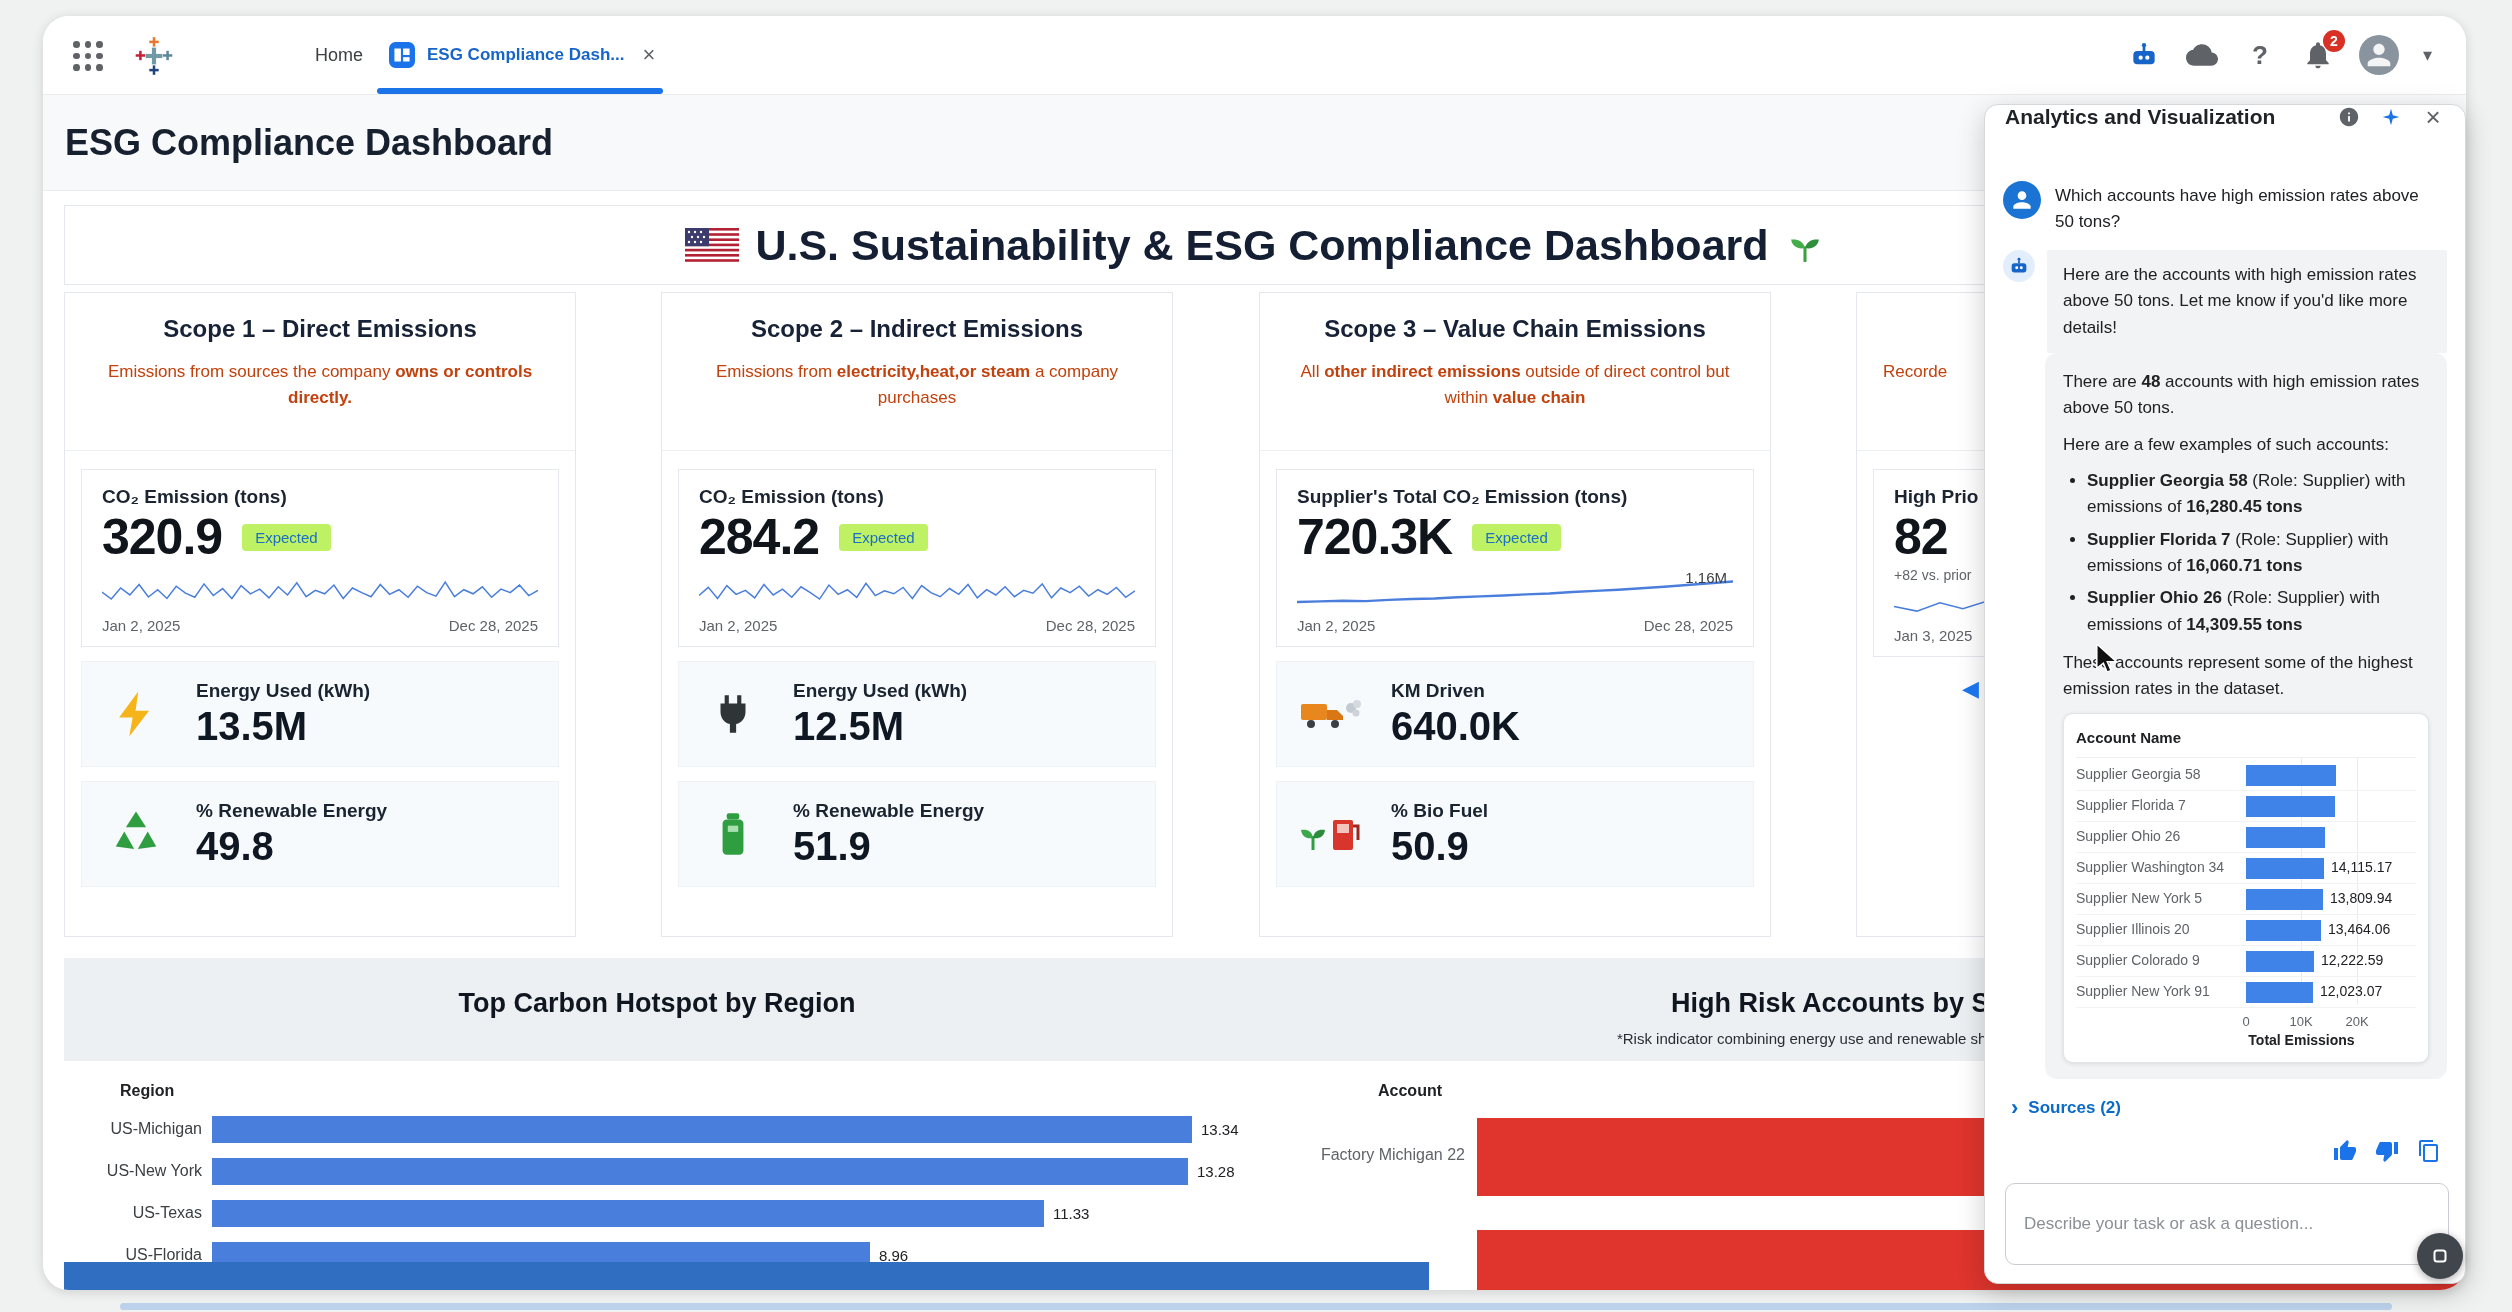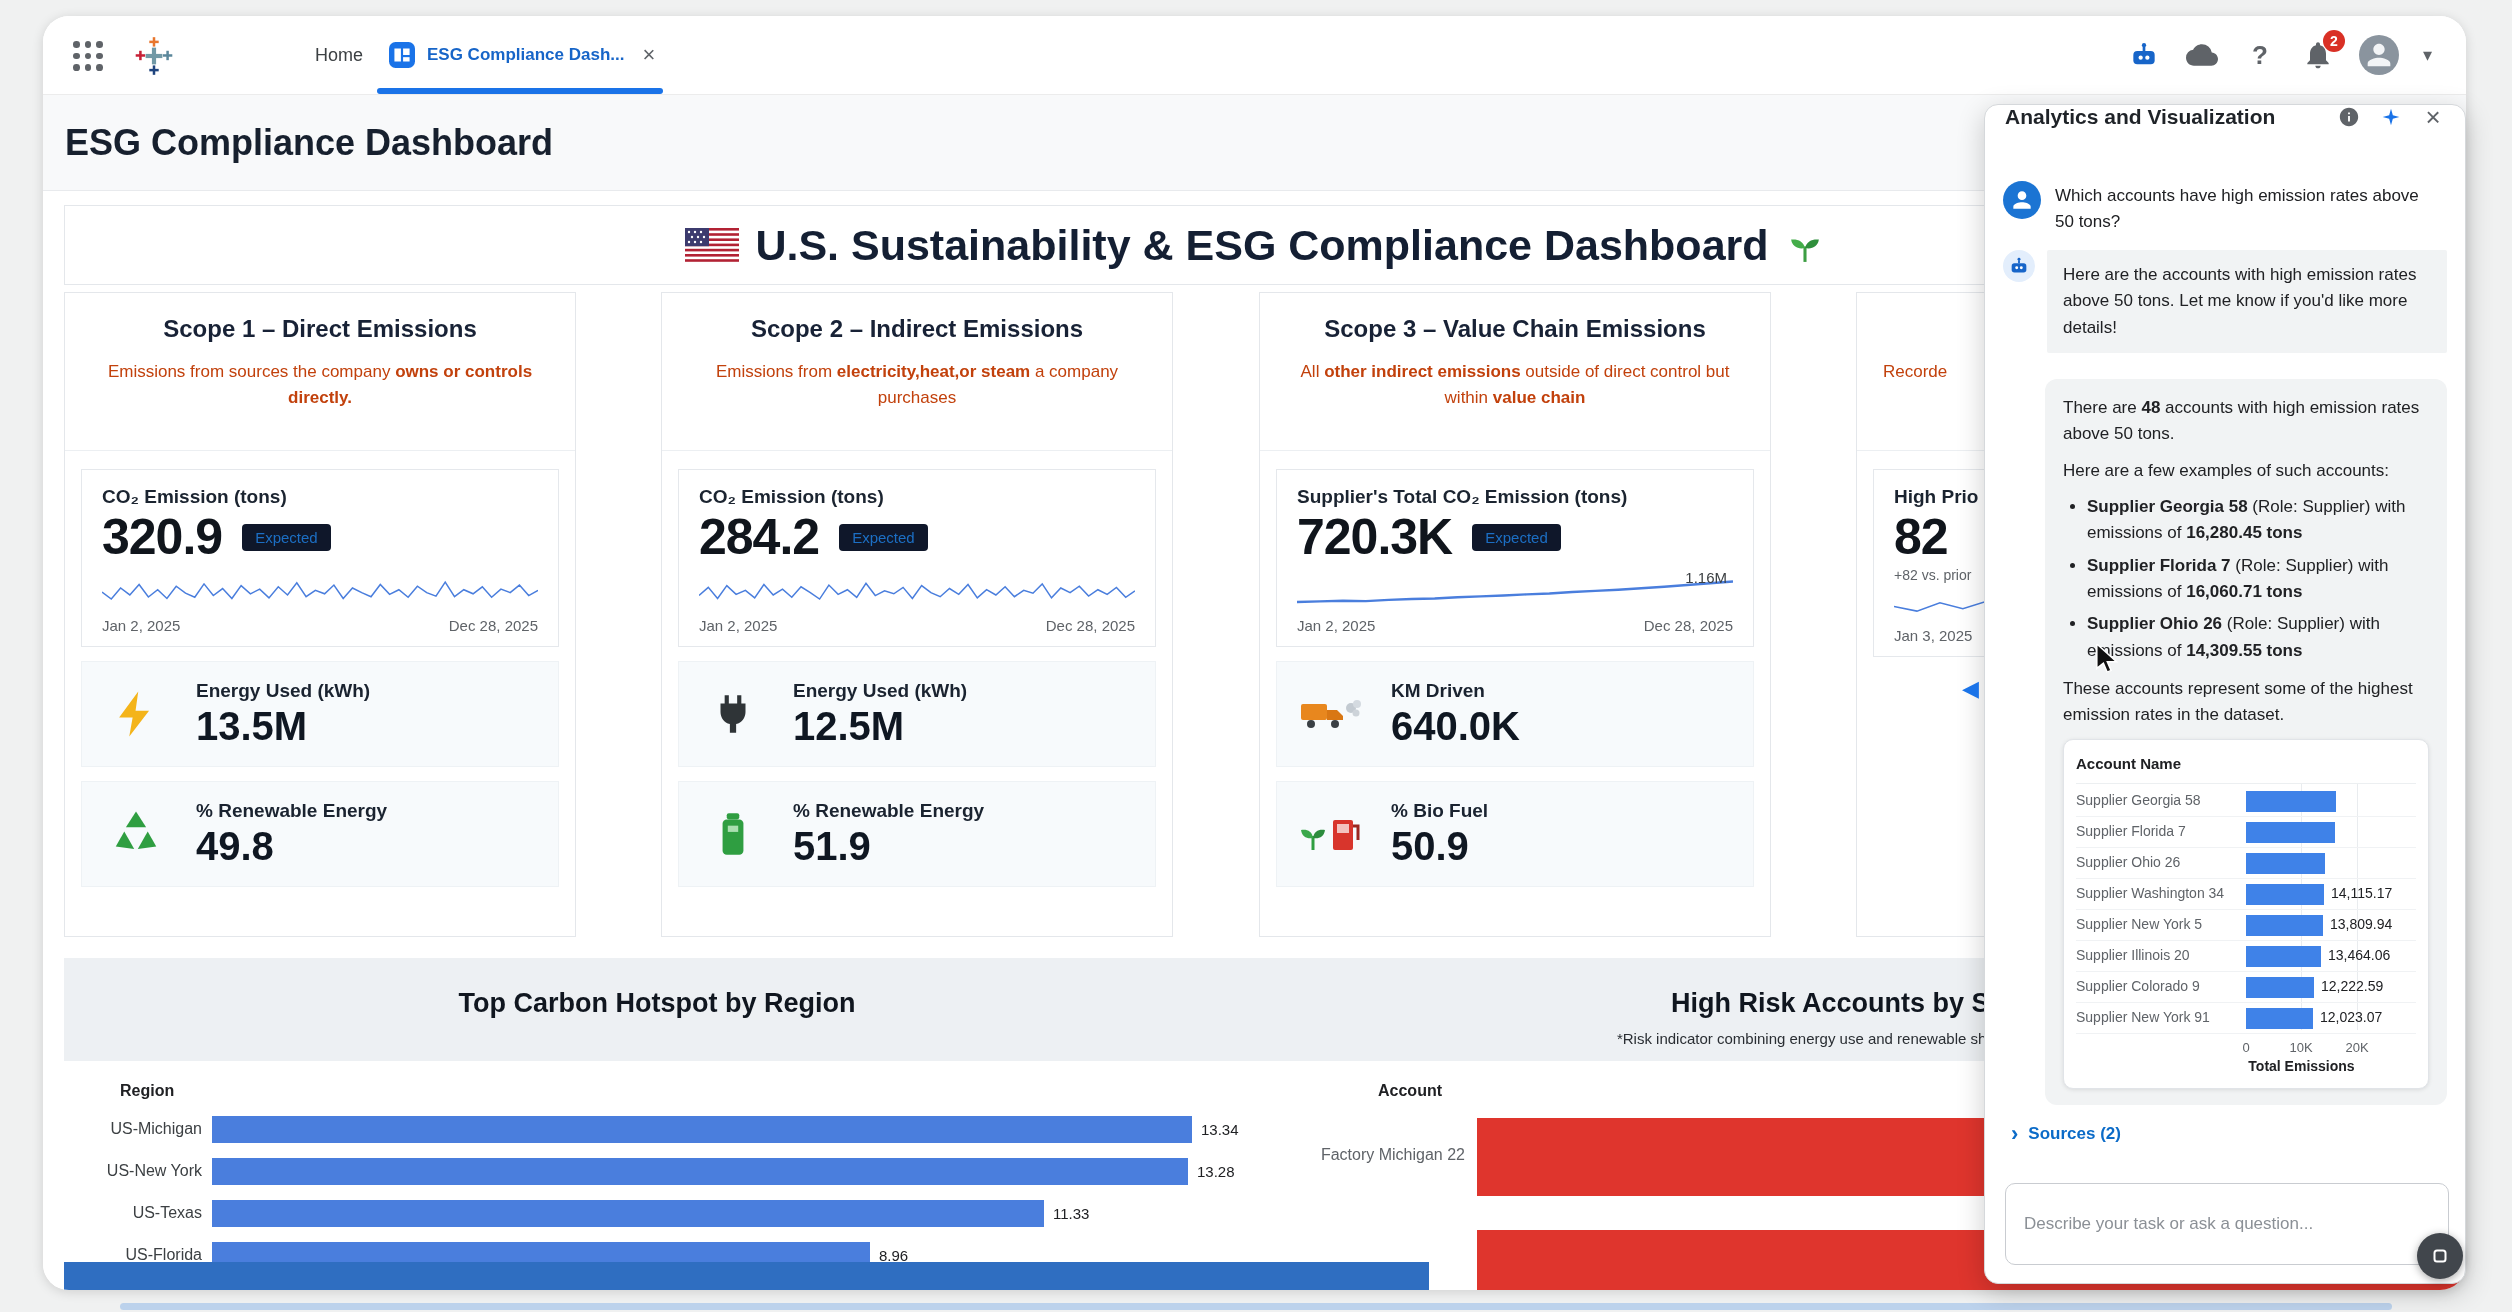--- a/index.html
+++ b/index.html
@@ -53,21 +53,21 @@
   .col1{left:21px;} .col2{left:618px;} .col3{left:1216px;} .col4{left:1813px;}
   .col-head { padding:22px 26px 16px; border-bottom:1px solid #eceff2; height:158px; text-align:center; }
   .col-head.left { text-align:left; }
   .col-title { font-size:24px; font-weight:700; color:#182236; margin-bottom:16px; min-height:28px; }
   .col-sub { font-size:17px; color:#c2410c; line-height:1.55; }
   .col-sub b { font-weight:700; }
   .metric { margin:18px 16px 0; border:1px solid #e5e8ec; background:#fff; padding:16px 20px 8px; }
   .metric-label { font-size:19px; font-weight:700; color:#1b2430; }
   .metric-row { display:flex; align-items:flex-start; gap:20px; margin-top:2px; }
   .metric-value { font-size:50px; font-weight:700; color:#10151c; letter-spacing:-1px; line-height:1.1; }
-  .badge-pill { margin-top:14px; background:#0f172a; color:#1c6fc4; font-size:15px; padding:5px 13px; border-radius:4px; }
+  .badge-pill { margin-top:14px; background:#bef264; color:#1c6fc4; font-size:15px; padding:5px 13px; border-radius:4px; }
   .spark-wrap { position:relative; margin-top:8px;text-align:right; }
   .spark { width:100%; height:38px; display:block; }
   .anno { position:absolute; right:6px; top:-4px; font-size:15px; color:#3c4043; }
   .dates { display:flex; justify-content:space-between; font-size:15px; color:#5f6368; margin-top:6px; padding-bottom:4px; }
   .delta { font-size:14px; color:#5f6368; margin-top:2px; }
   .kpi-row {
     display:flex; align-items:center; gap:28px; margin:14px 16px 0;
     background:#f7fafc; border:1px solid #eef2f5; padding:12px 22px; height:106px;
   }
   .kpi-icon { width:64px; display:flex; align-items:center; justify-content:center; flex:none; }
@@ -101,21 +101,21 @@
   .panel-title { flex:1; font-size:21px; font-weight:700; color:#1f2328; }
   .ph-ico { width:24px; height:24px; display:inline-flex; align-items:center; justify-content:center; cursor:pointer; }
   .close-glyph { font-size:26px; color:#5f6368; line-height:1; }
   .panel-body { position:absolute; left:0; right:0; top:58px; bottom:120px; padding:12px 18px 0; overflow:hidden; font-size:17px; }
   .user-row { display:flex; gap:14px; margin-top:6px; padding-right:10px; }
   .u-avatar { width:38px; height:38px; border-radius:50%; background:#1b74d3; flex:none; display:flex; align-items:center; justify-content:center; }
   .u-text { line-height:1.5; color:#202124; padding-top:2px; }
   .bot-row { display:flex; gap:12px; margin-top:16px; align-items:flex-start; }
   .bot-avatar { width:32px; height:32px; border-radius:50%; background:#e3eefc; flex:none; display:flex; align-items:center; justify-content:center; }
   .bubble { background:#f1f3f4; border-radius:2px; padding:12px 16px; line-height:1.55; flex:1; }
-  .details { margin:26px 0 0 42px; background:#f1f3f4; border-radius:12px; padding:16px 18px; line-height:1.55; }
+  .details { margin:0 0 0 42px; background:#f1f3f4; border-radius:12px; padding:16px 18px; line-height:1.55; }
   .details p { margin:0 0 10px; }
   .details ul { margin:4px 0 12px; padding-left:24px; }
   .details li { margin-bottom:6px; }
   
   .pchart { position:relative; background:#fff; border:1px solid #e1e4e8; border-radius:10px; box-shadow:0 1px 4px rgba(0,0,0,.10); padding:12px 12px 10px; margin-top:6px; }
   .pchart-title { font-size:15px; font-weight:700; color:#202124; padding-bottom:8px; border-bottom:1px solid #eceff1; margin-bottom:2px; }
   .p-row { display:flex; align-items:center; height:31px; border-bottom:1px solid #f0f2f4; position:relative; z-index:1; }
   .p-label { width:170px; font-size:14px; color:#5f6368; white-space:nowrap; overflow:hidden; flex:none; }
   .p-bar { height:21px; background:#3f82e8; flex:none; }
   .p-val { margin-left:7px; font-size:14px; color:#202124; white-space:nowrap; }

